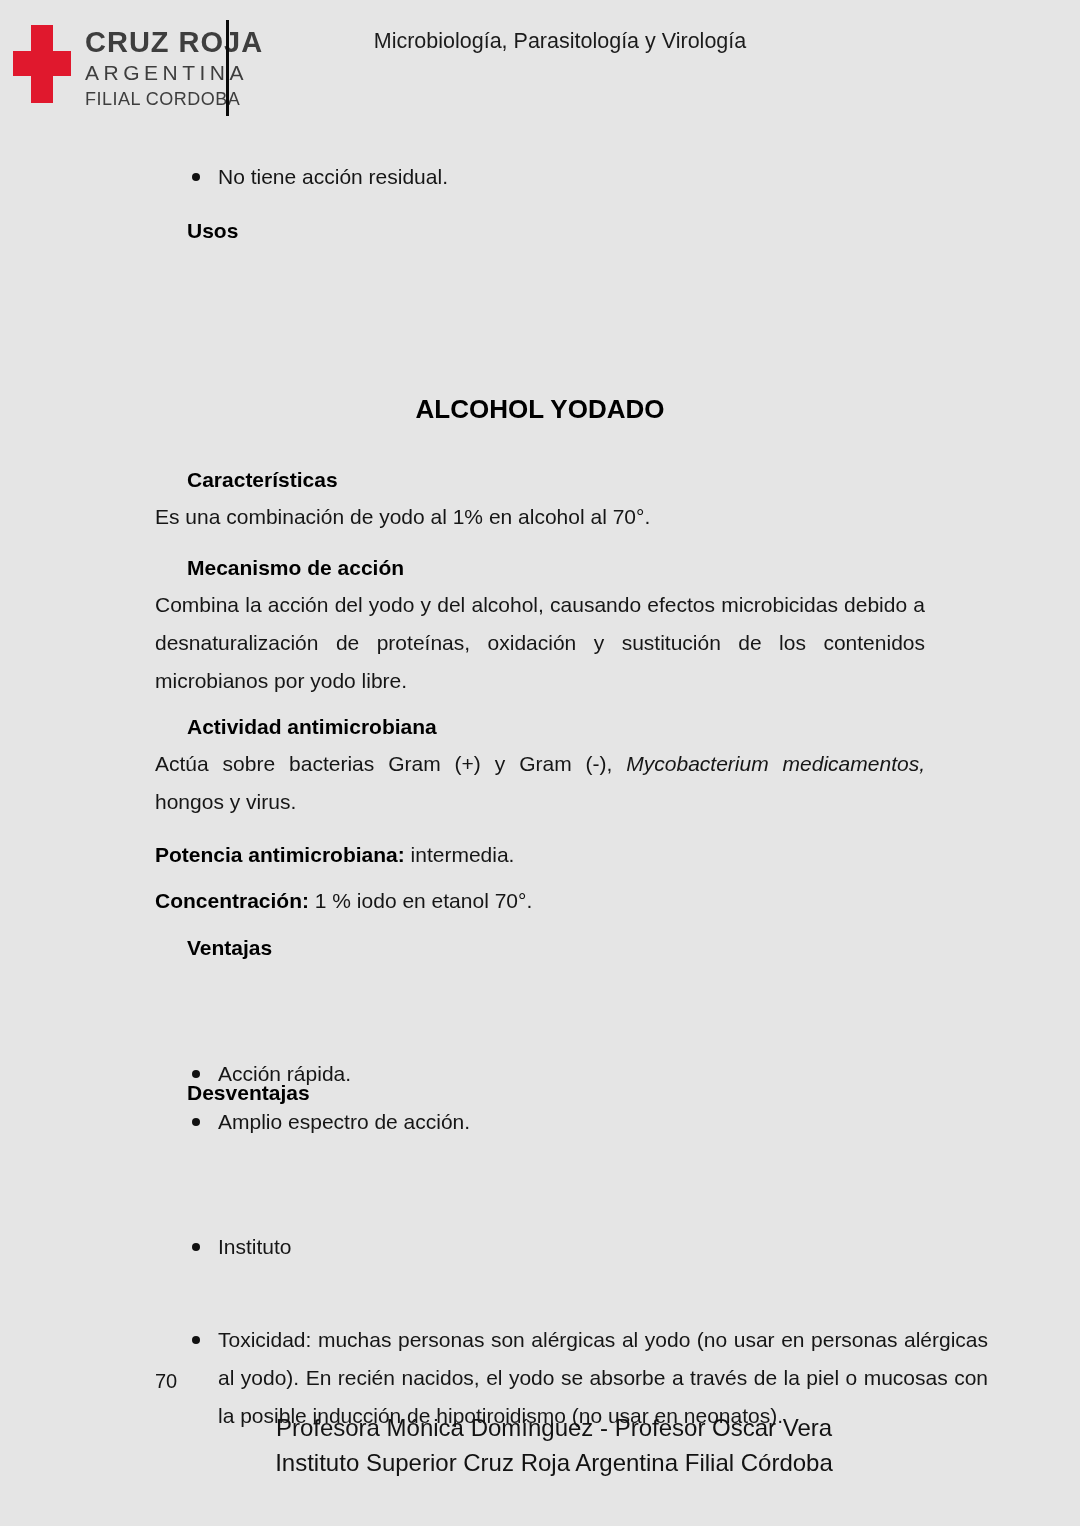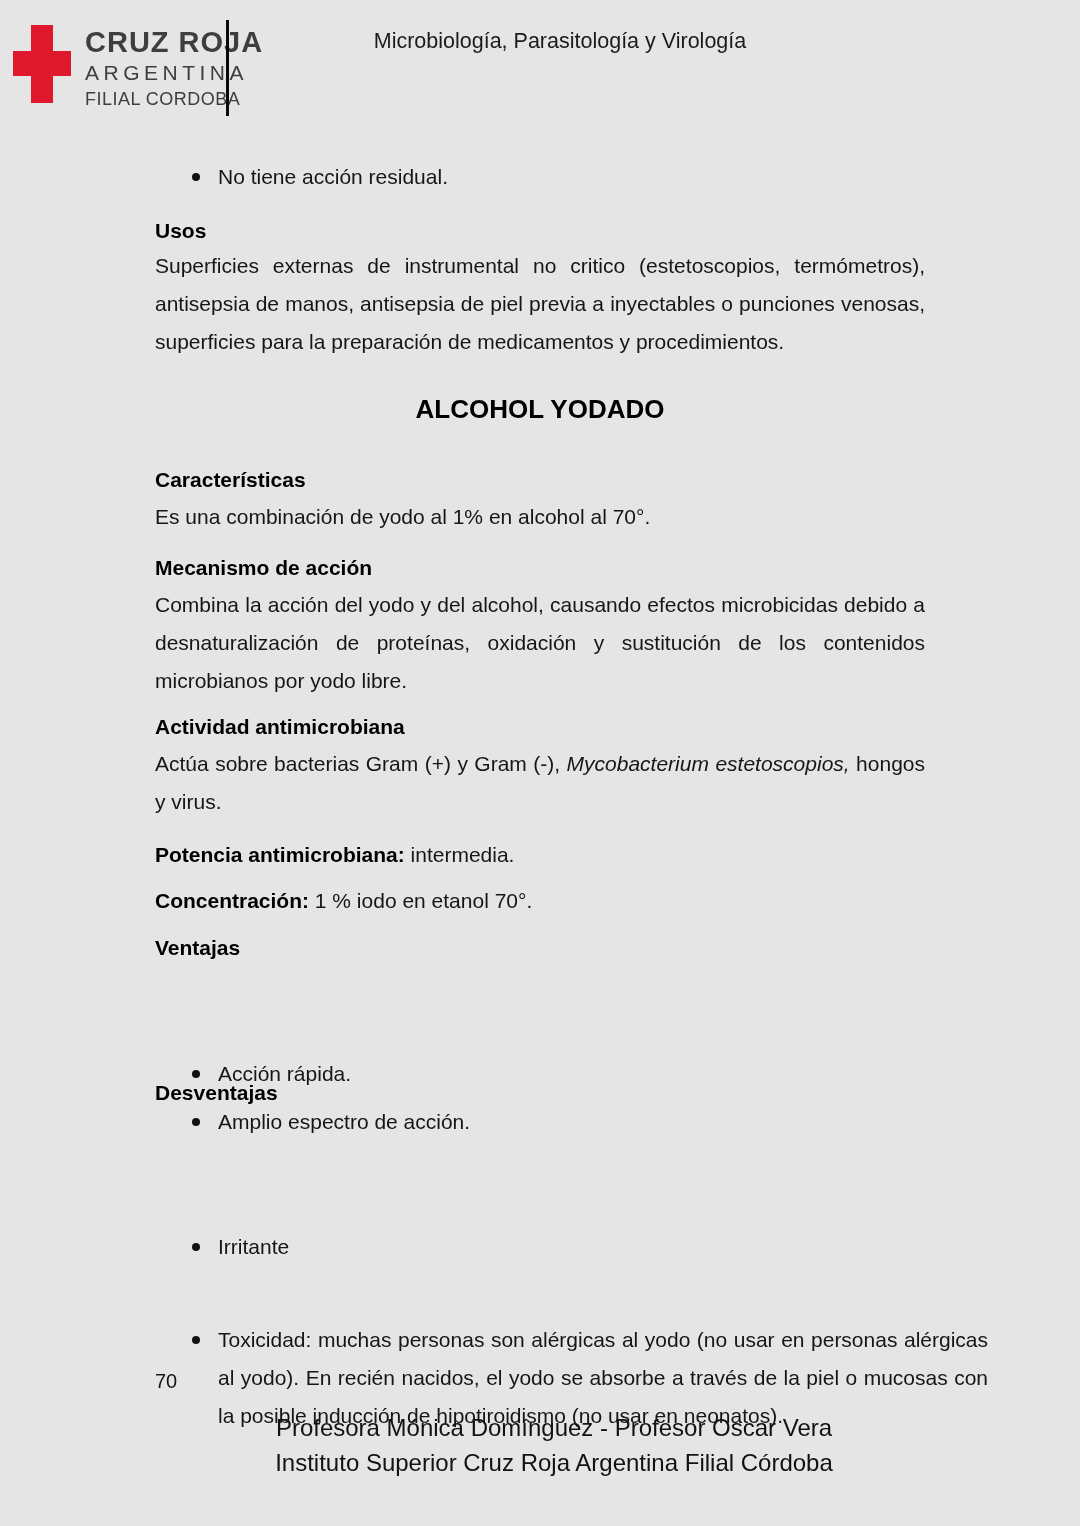--- a/index.html
+++ b/index.html
@@ -13,21 +13,21 @@
   .logo-text{position:absolute;left:85px;top:26px;color:#3e3e3e;white-space:nowrap;}
   .logo-l1{font-size:29px;font-weight:bold;letter-spacing:1px;line-height:32px;}
   .logo-l2{font-size:21px;letter-spacing:4.5px;line-height:29px;}
   .logo-l3{font-size:18px;letter-spacing:0.5px;line-height:25px;}
   .logo-rule{position:absolute;left:226px;top:20px;width:3px;height:96px;background:#0a0a0a;}
   .header-title{position:absolute;left:40px;right:0;top:29px;text-align:center;
                 font-size:21.5px;color:#1b1b1b;}
 
   
   .blk{position:absolute;left:155px;width:770px;font-size:21px;line-height:38px;}
-  .h{font-weight:bold;color:#000;}
+  .h{font-weight:bold;color:#000;margin-left:32px;}
   .big-h{font-weight:bold;font-size:26px;line-height:32px;color:#000;text-align:center;}
   .just{text-align:justify;}
   .li{padding-left:63px;position:relative;}
   .li::before{content:"";position:absolute;left:37px;top:15px;width:8px;height:8px;
               border-radius:50%;background:#111;}
   .bold-lead{font-weight:bold;color:#000;}
   i{font-style:italic;}
 
   
   .page-num{position:absolute;left:155px;width:770px;font-size:20px;line-height:28px;}
@@ -50,43 +50,42 @@
     </div>
     <div class="logo-rule"></div>
     <div class="header-title">Microbiología, Parasitología y Virología</div>
   </div>
 
   <div>
 
     <div class="blk li" style="top:158px">No tiene acción residual.</div>
 
     <div class="blk h" style="top:212px">Usos</div>
-    <div class="blk just" style="top:247px">Superficies externas de instrumental no critico (estetoscopios, termómetros), antisepsia de manos, antisepsia de piel previa a inyectables o punciones venosas, superficies para la preparación de medicamentos y procedimientos.</div>
 
     <div class="blk big-h" style="top:393px">ALCOHOL YODADO</div>
 
     <div class="blk h" style="top:461px">Características</div>
     <div class="blk" style="top:498px">Es una combinación de yodo al 1% en alcohol al 70°.</div>
 
     <div class="blk h" style="top:549px">Mecanismo de acción</div>
     <div class="blk h" style="top:708px">Actividad antimicrobiana</div>
 
     <div class="blk just" style="top:586px">Combina la acción del yodo y del alcohol, causando efectos microbicidas debido a desnaturalización de proteínas, oxidación y sustitución de los contenidos microbianos por yodo libre.</div>
-    <div class="blk just" style="top:745px"><span>Actúa sobre bacterias Gram (+) y Gram (-), </span><i>Mycobacterium estetoscopios,</i><span> hongos y virus.</span></div>
+    <div class="blk just" style="top:745px"><span>Actúa sobre bacterias Gram (+) y Gram (-), </span><i>Mycobacterium medicamentos,</i><span> hongos y virus.</span></div>
 
     <div class="blk" style="top:836px"><span class="bold-lead">Potencia antimicrobiana:</span><span> intermedia.</span></div>
 
     <div class="blk" style="top:882px"><span class="bold-lead">Concentración:</span><span> 1 % iodo en etanol 70°.</span></div>
 
     <div class="blk h" style="top:929px">Ventajas</div>
     <div class="blk li" style="top:1017px">Acción rápida.</div>
     <div class="blk li" style="top:1027px">Amplio espectro de acción.</div>
 
     <div class="blk h" style="top:1074px">Desventajas</div>
-    <div class="blk li" style="top:1114px">Irritante</div>
+    <div class="blk li" style="top:1114px">Instituto</div>
     <div class="blk li just" style="top:1169px">Toxicidad: muchas personas son alérgicas al yodo (no usar en personas alérgicas al yodo). En recién nacidos, el yodo se absorbe a través de la piel o mucosas con la posible inducción de hipotiroidismo (no usar en neonatos).</div>
 
   </div>
 
   <div class="page-num" style="top:1367px">70</div>
   <div class="footer" style="top:1410px">
     <div>Profesora Mónica Domínguez - Profesor Oscar Vera</div>
     <div>Instituto Superior Cruz Roja Argentina Filial Córdoba</div>
   </div>
 

